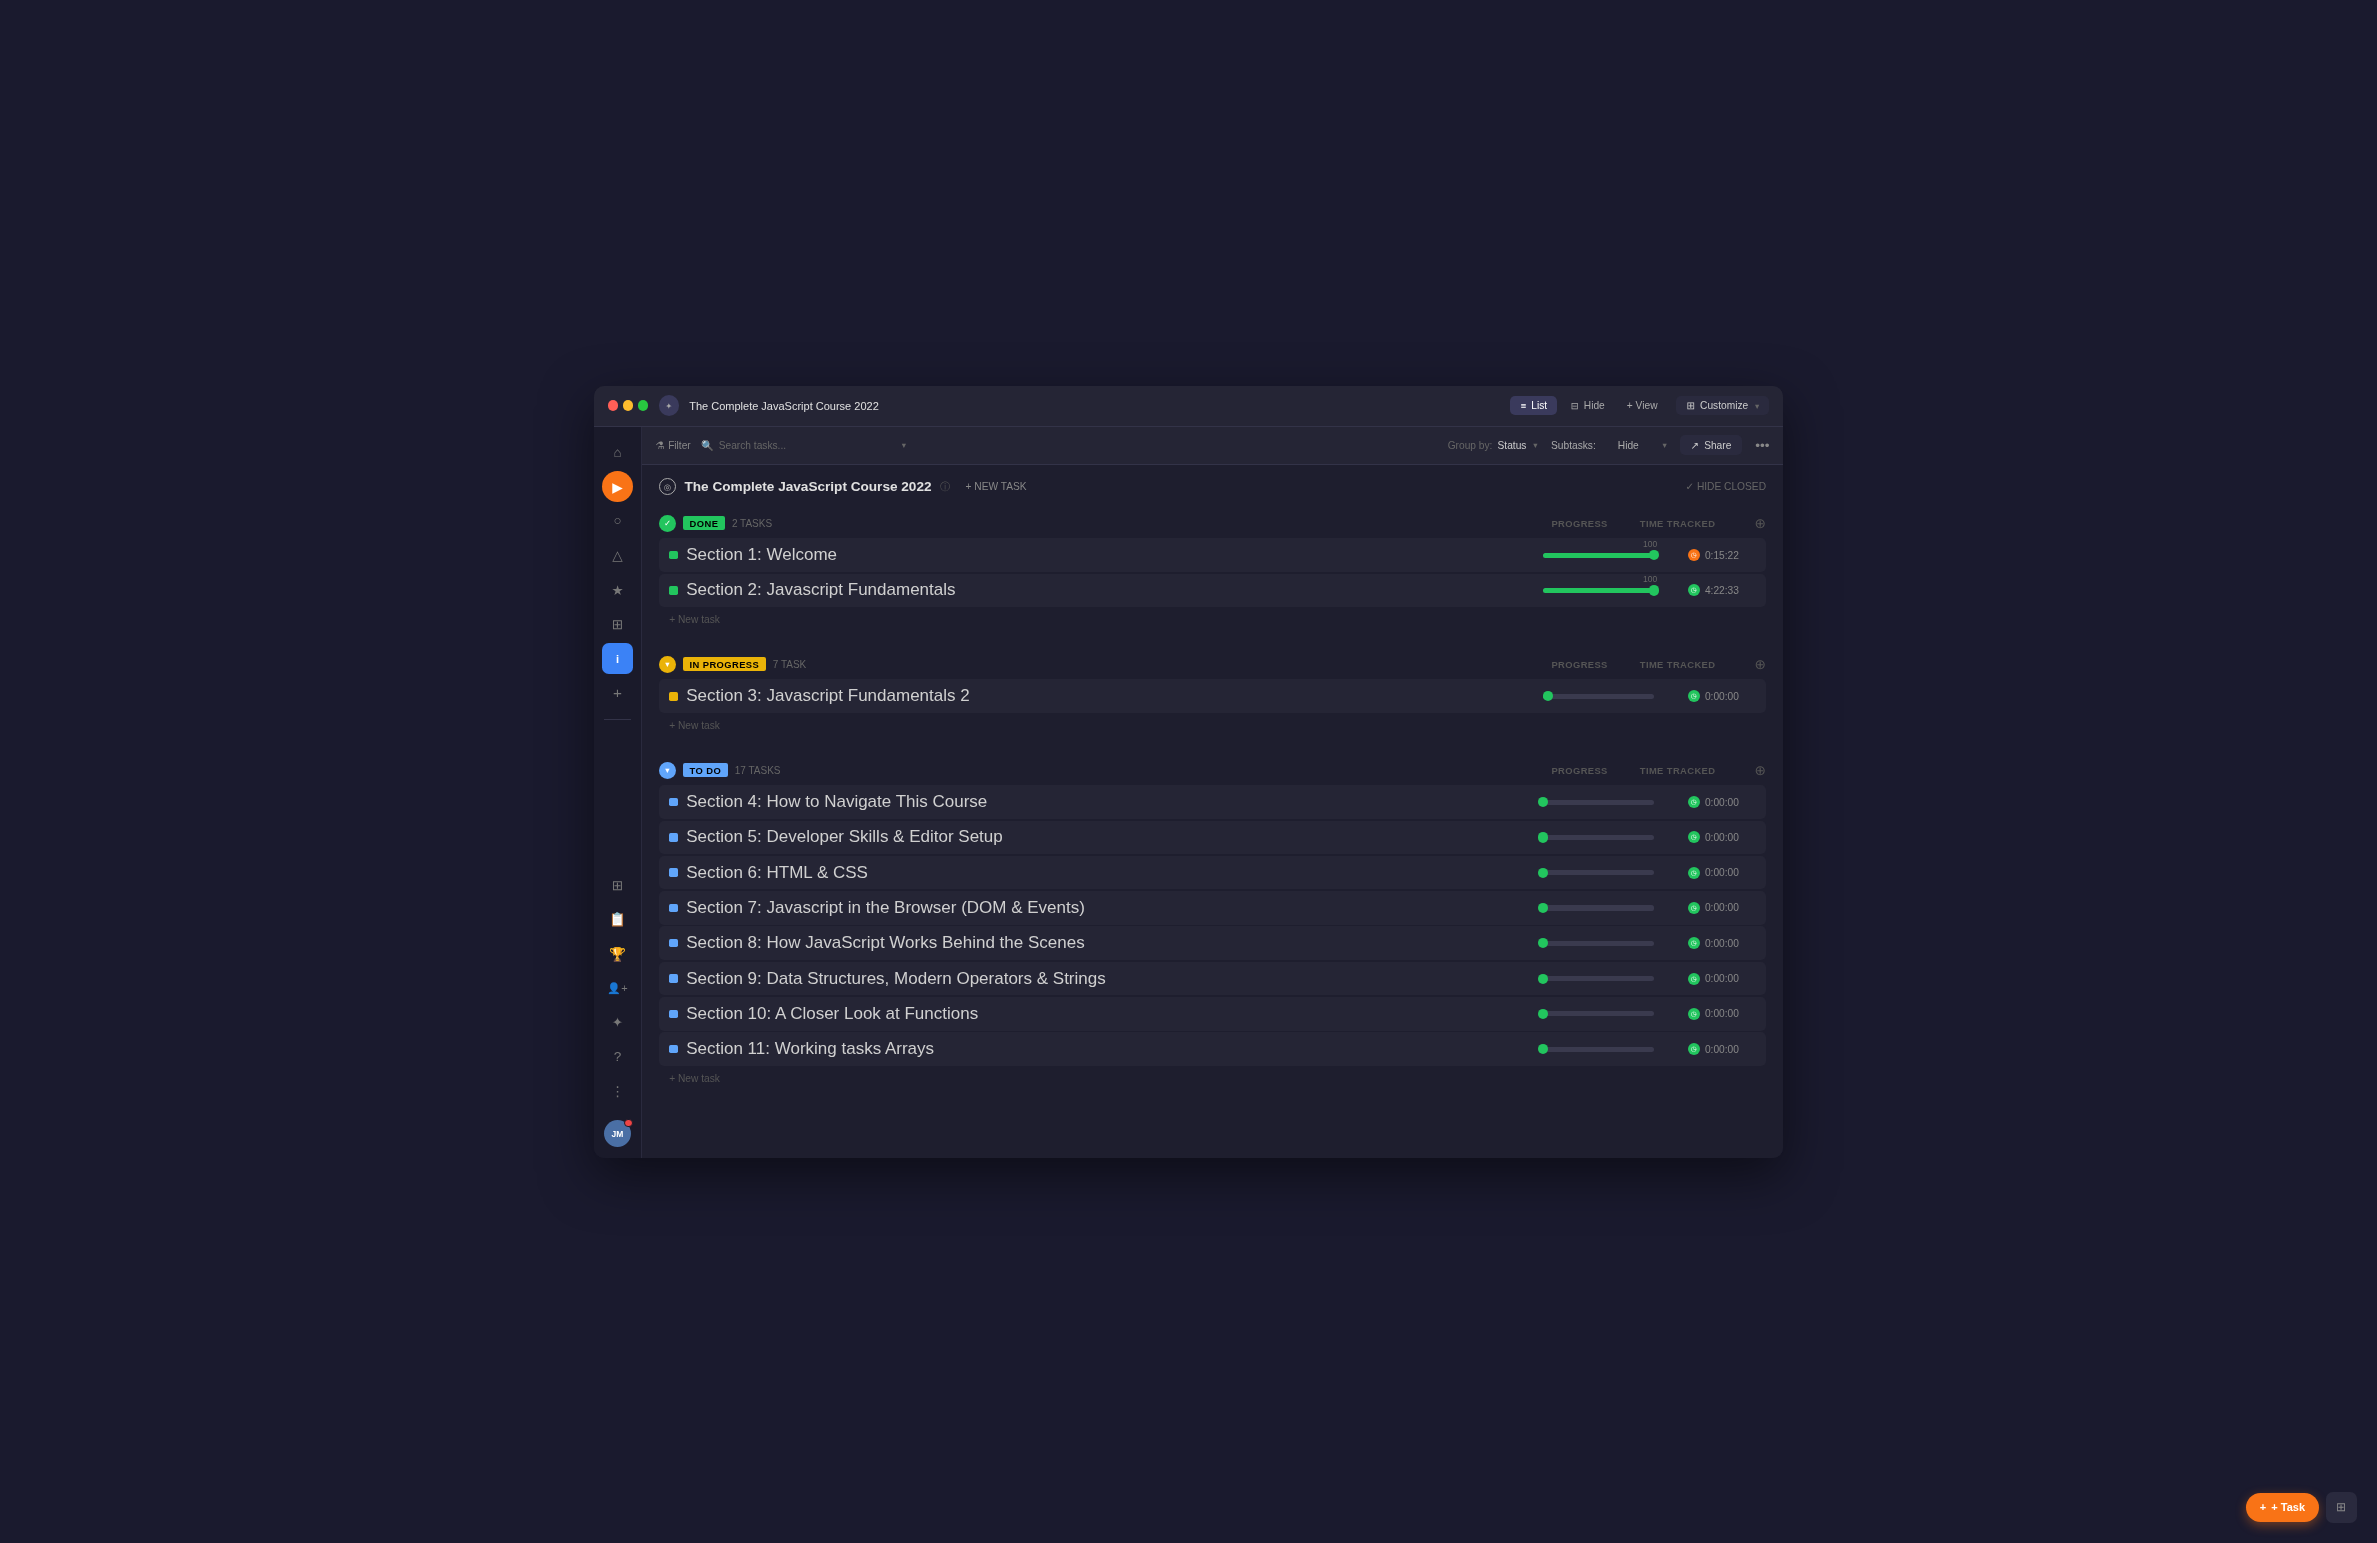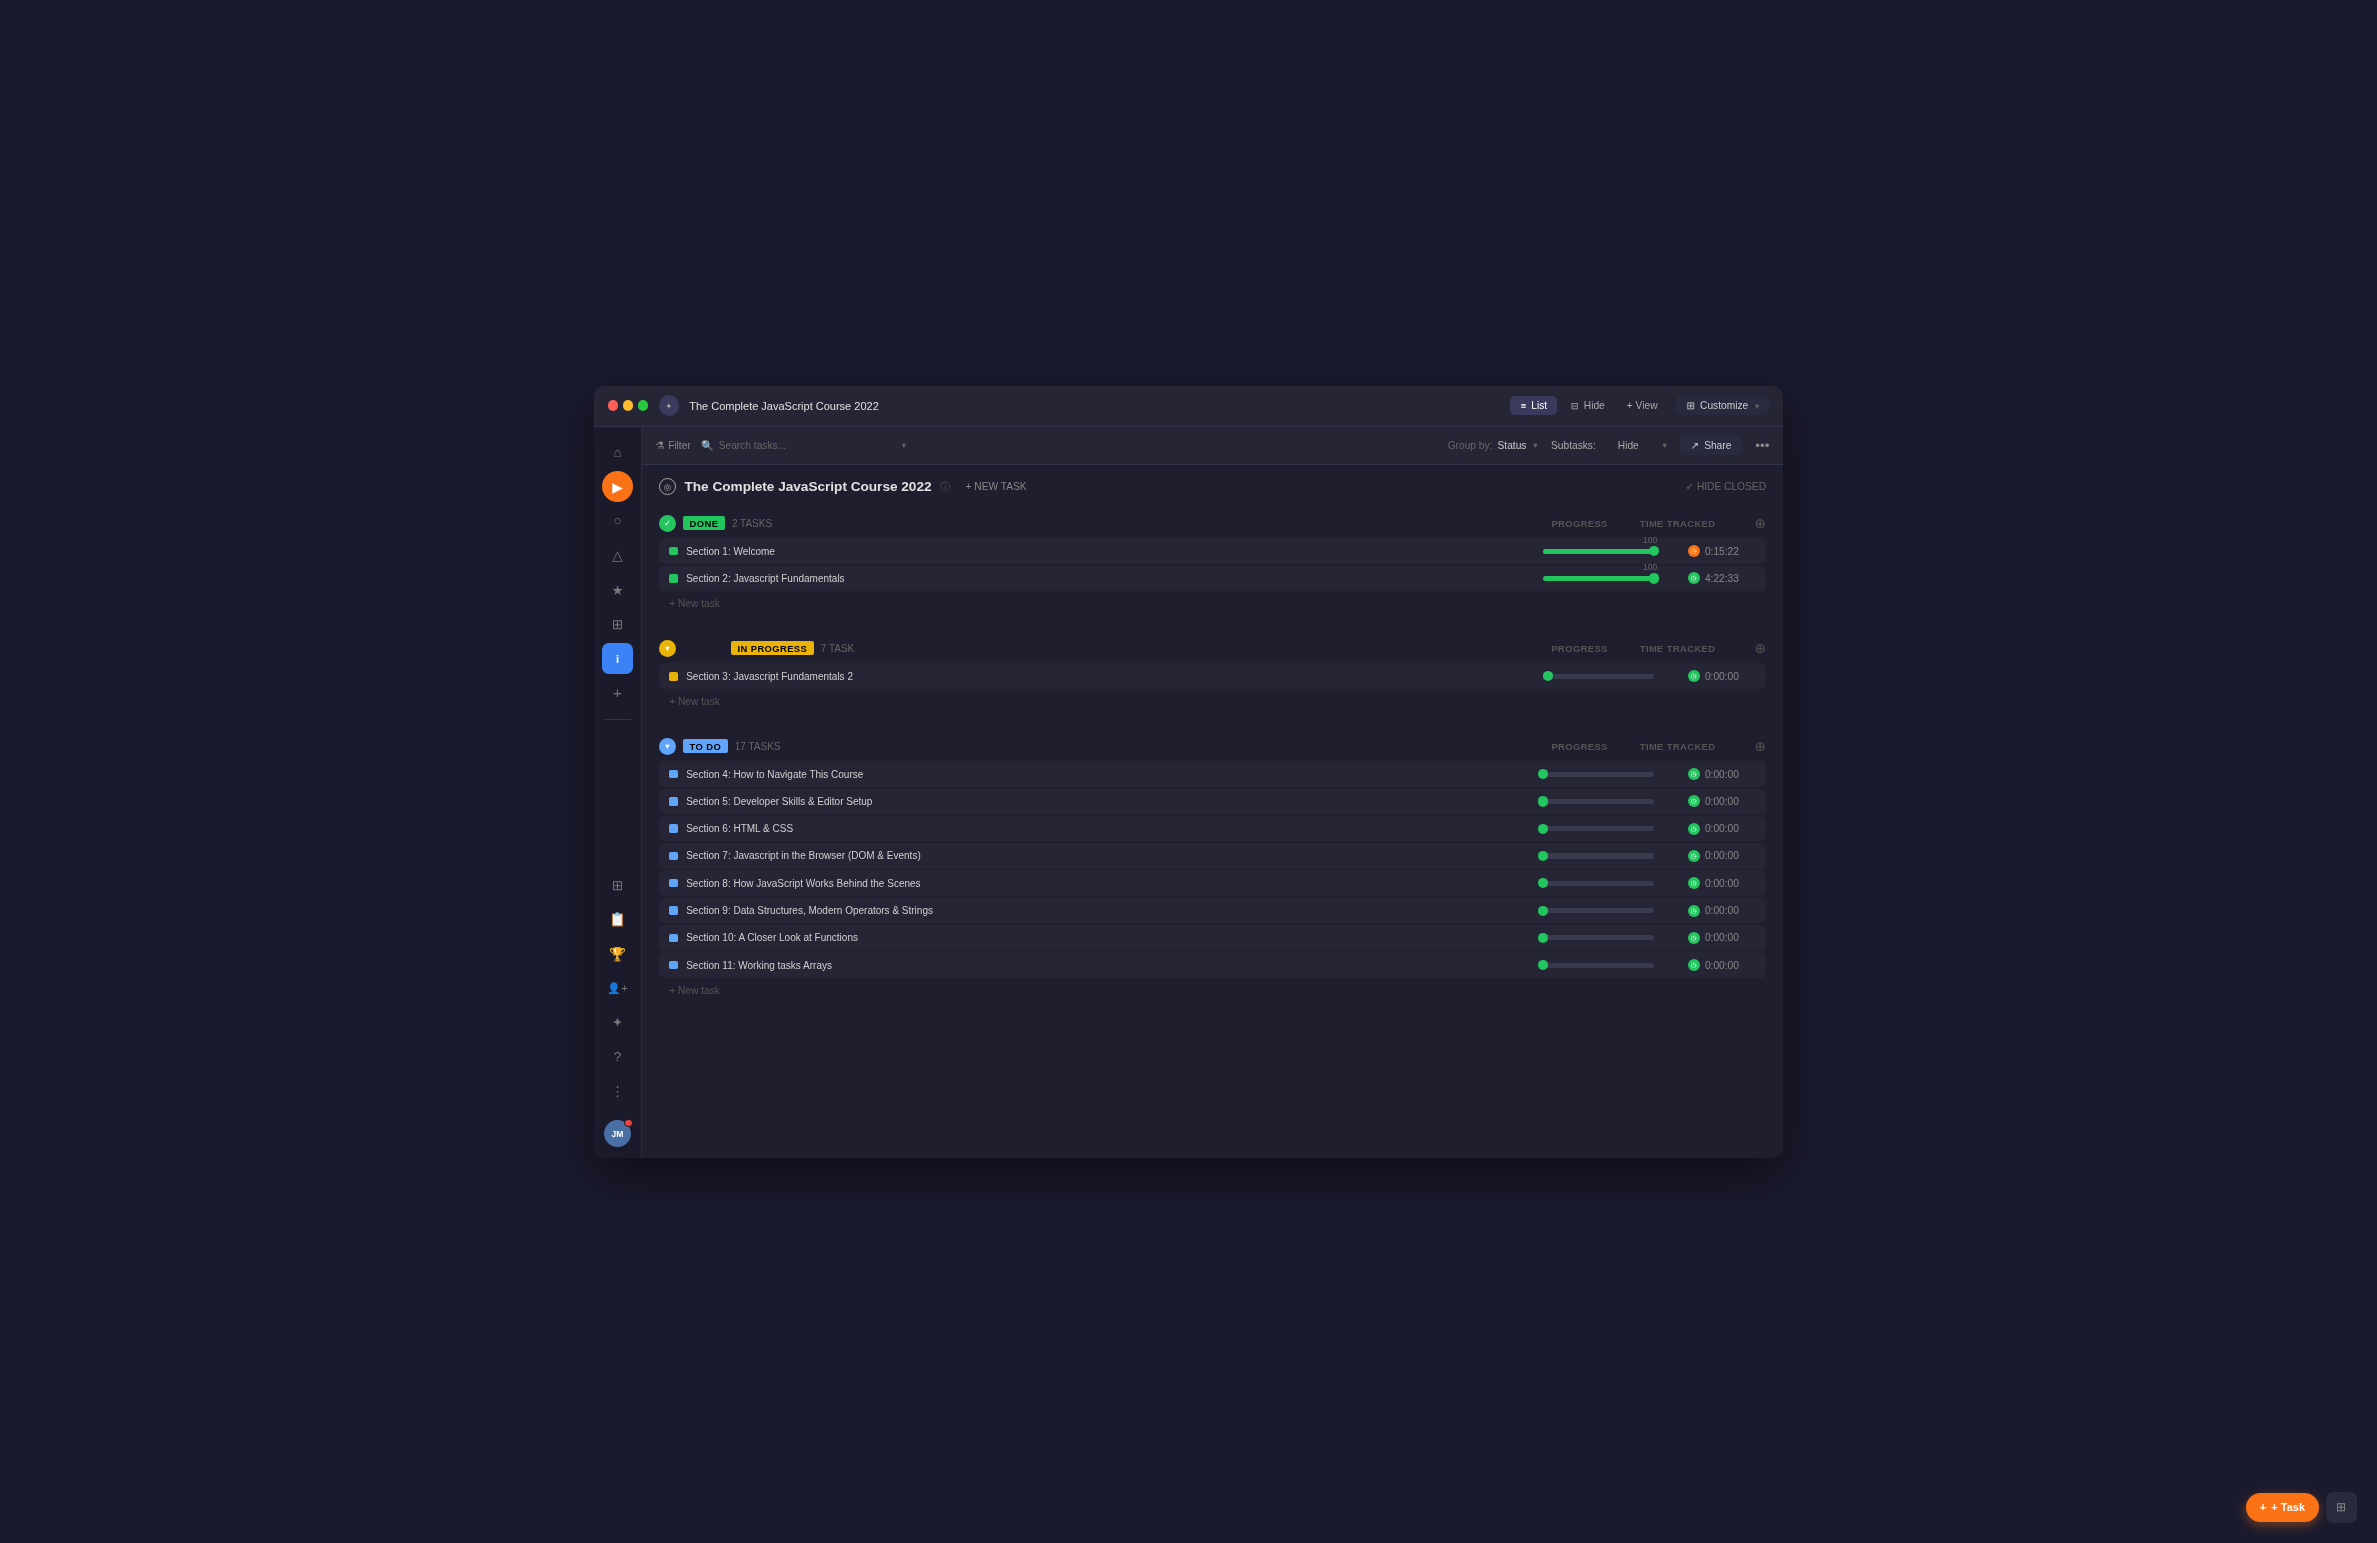--- a/index.html
+++ b/index.html
@@ -338,21 +338,21 @@
     .section-toggle.in-progress { background: #eab308; }
     .section-toggle.todo { background: #60a5fa; }
     .section-badge {
       padding: 1.7px 6.8px;
       border-radius: 2px;
       font-size: 9.4px;
       font-weight: 700;
       letter-spacing: 0.4px;
     }
     .section-badge.done { background: #22c55e; color: #000; }
-    .section-badge.in-progress { background: #eab308; color: #000; margin-left: 48px; }
+    .section-badge.in-progress { background: #eab308; color: #000; }
     .section-badge.todo { background: #60a5fa; color: #000; }
     .section-count {
       font-size: 10px;
       color: #666;
     }
     .section-columns {
       margin-left: auto;
       display: flex;
       align-items: center;
       gap: 32px;
@@ -385,21 +385,21 @@
       width: 8.5px;
       height: 8.5px;
       border-radius: 1.7px;
       flex-shrink: 0;
       margin-right: 8.5px;
     }
     .task-indicator.done { background: #22c55e; }
     .task-indicator.in-progress { background: #eab308; }
     .task-indicator.todo { background: #60a5fa; }
     .task-name {
-      font-size: 10px;
+      font-size: 17px;
       color: #d0d0d0;
       flex: 1;
     }
     .task-progress-container {
       width: 111px;
       display: flex;
       align-items: center;
       gap: 5.1px;
       margin-right: 34px;
       position: relative;

